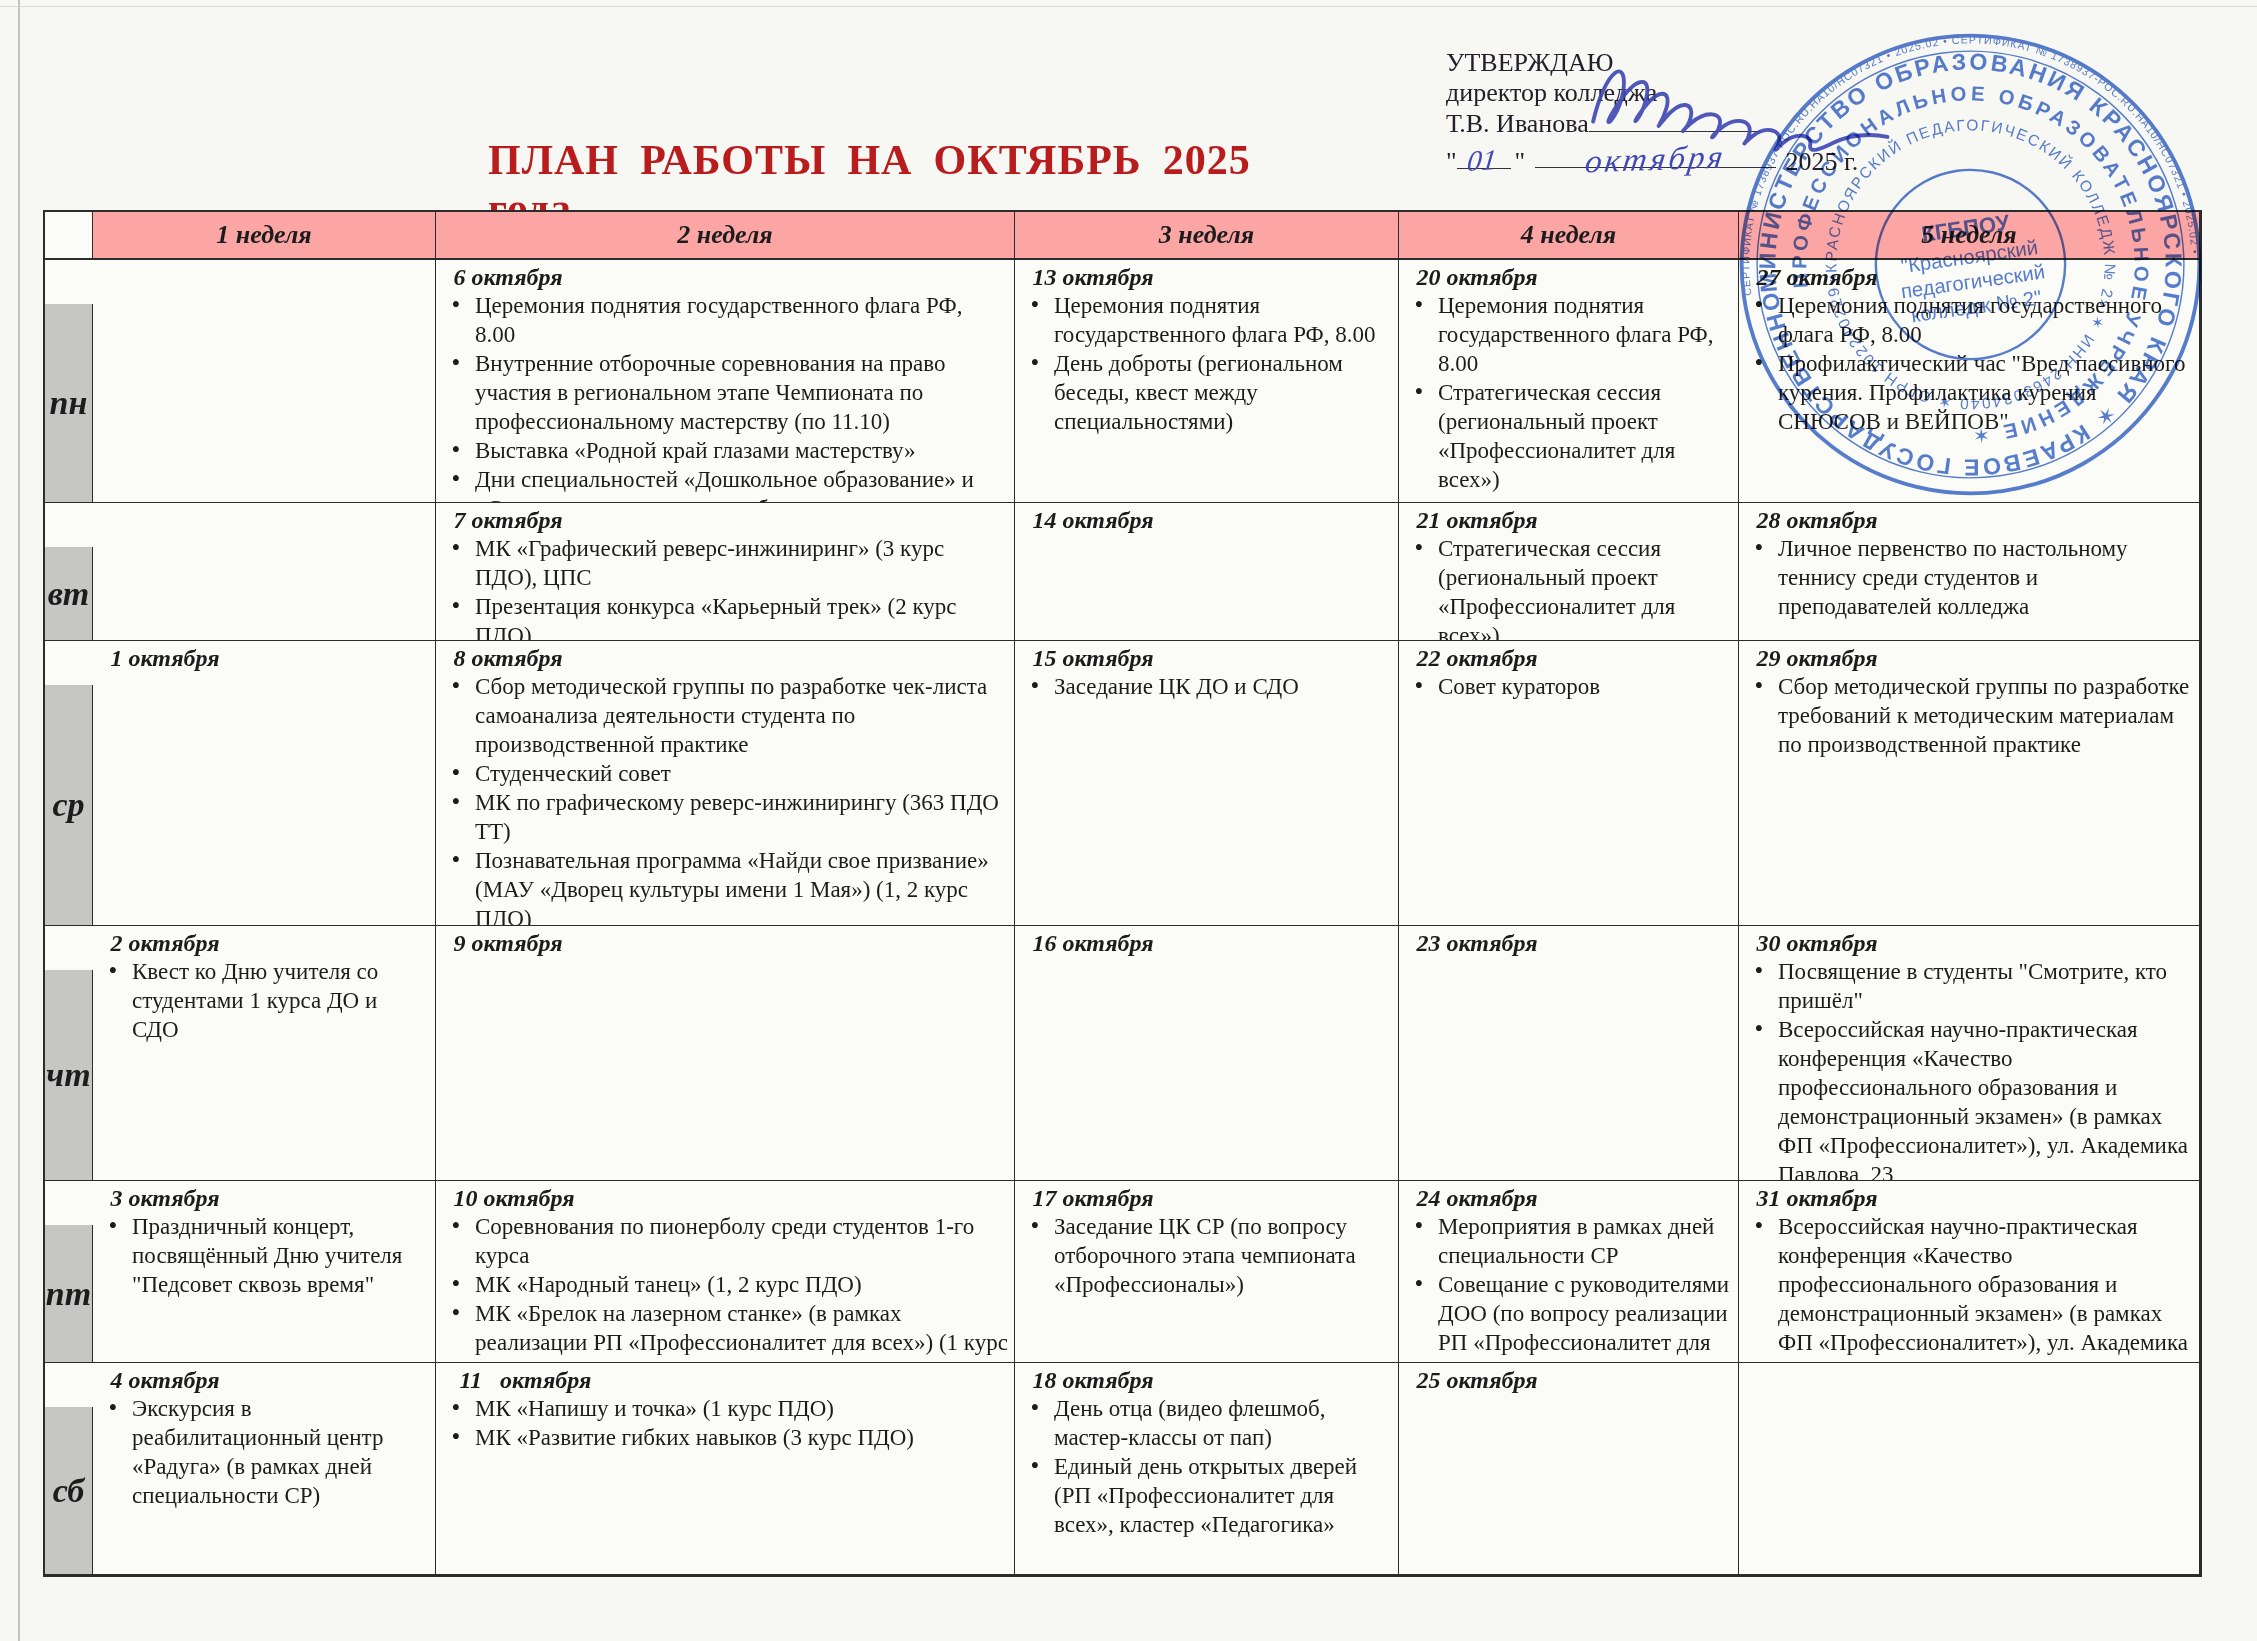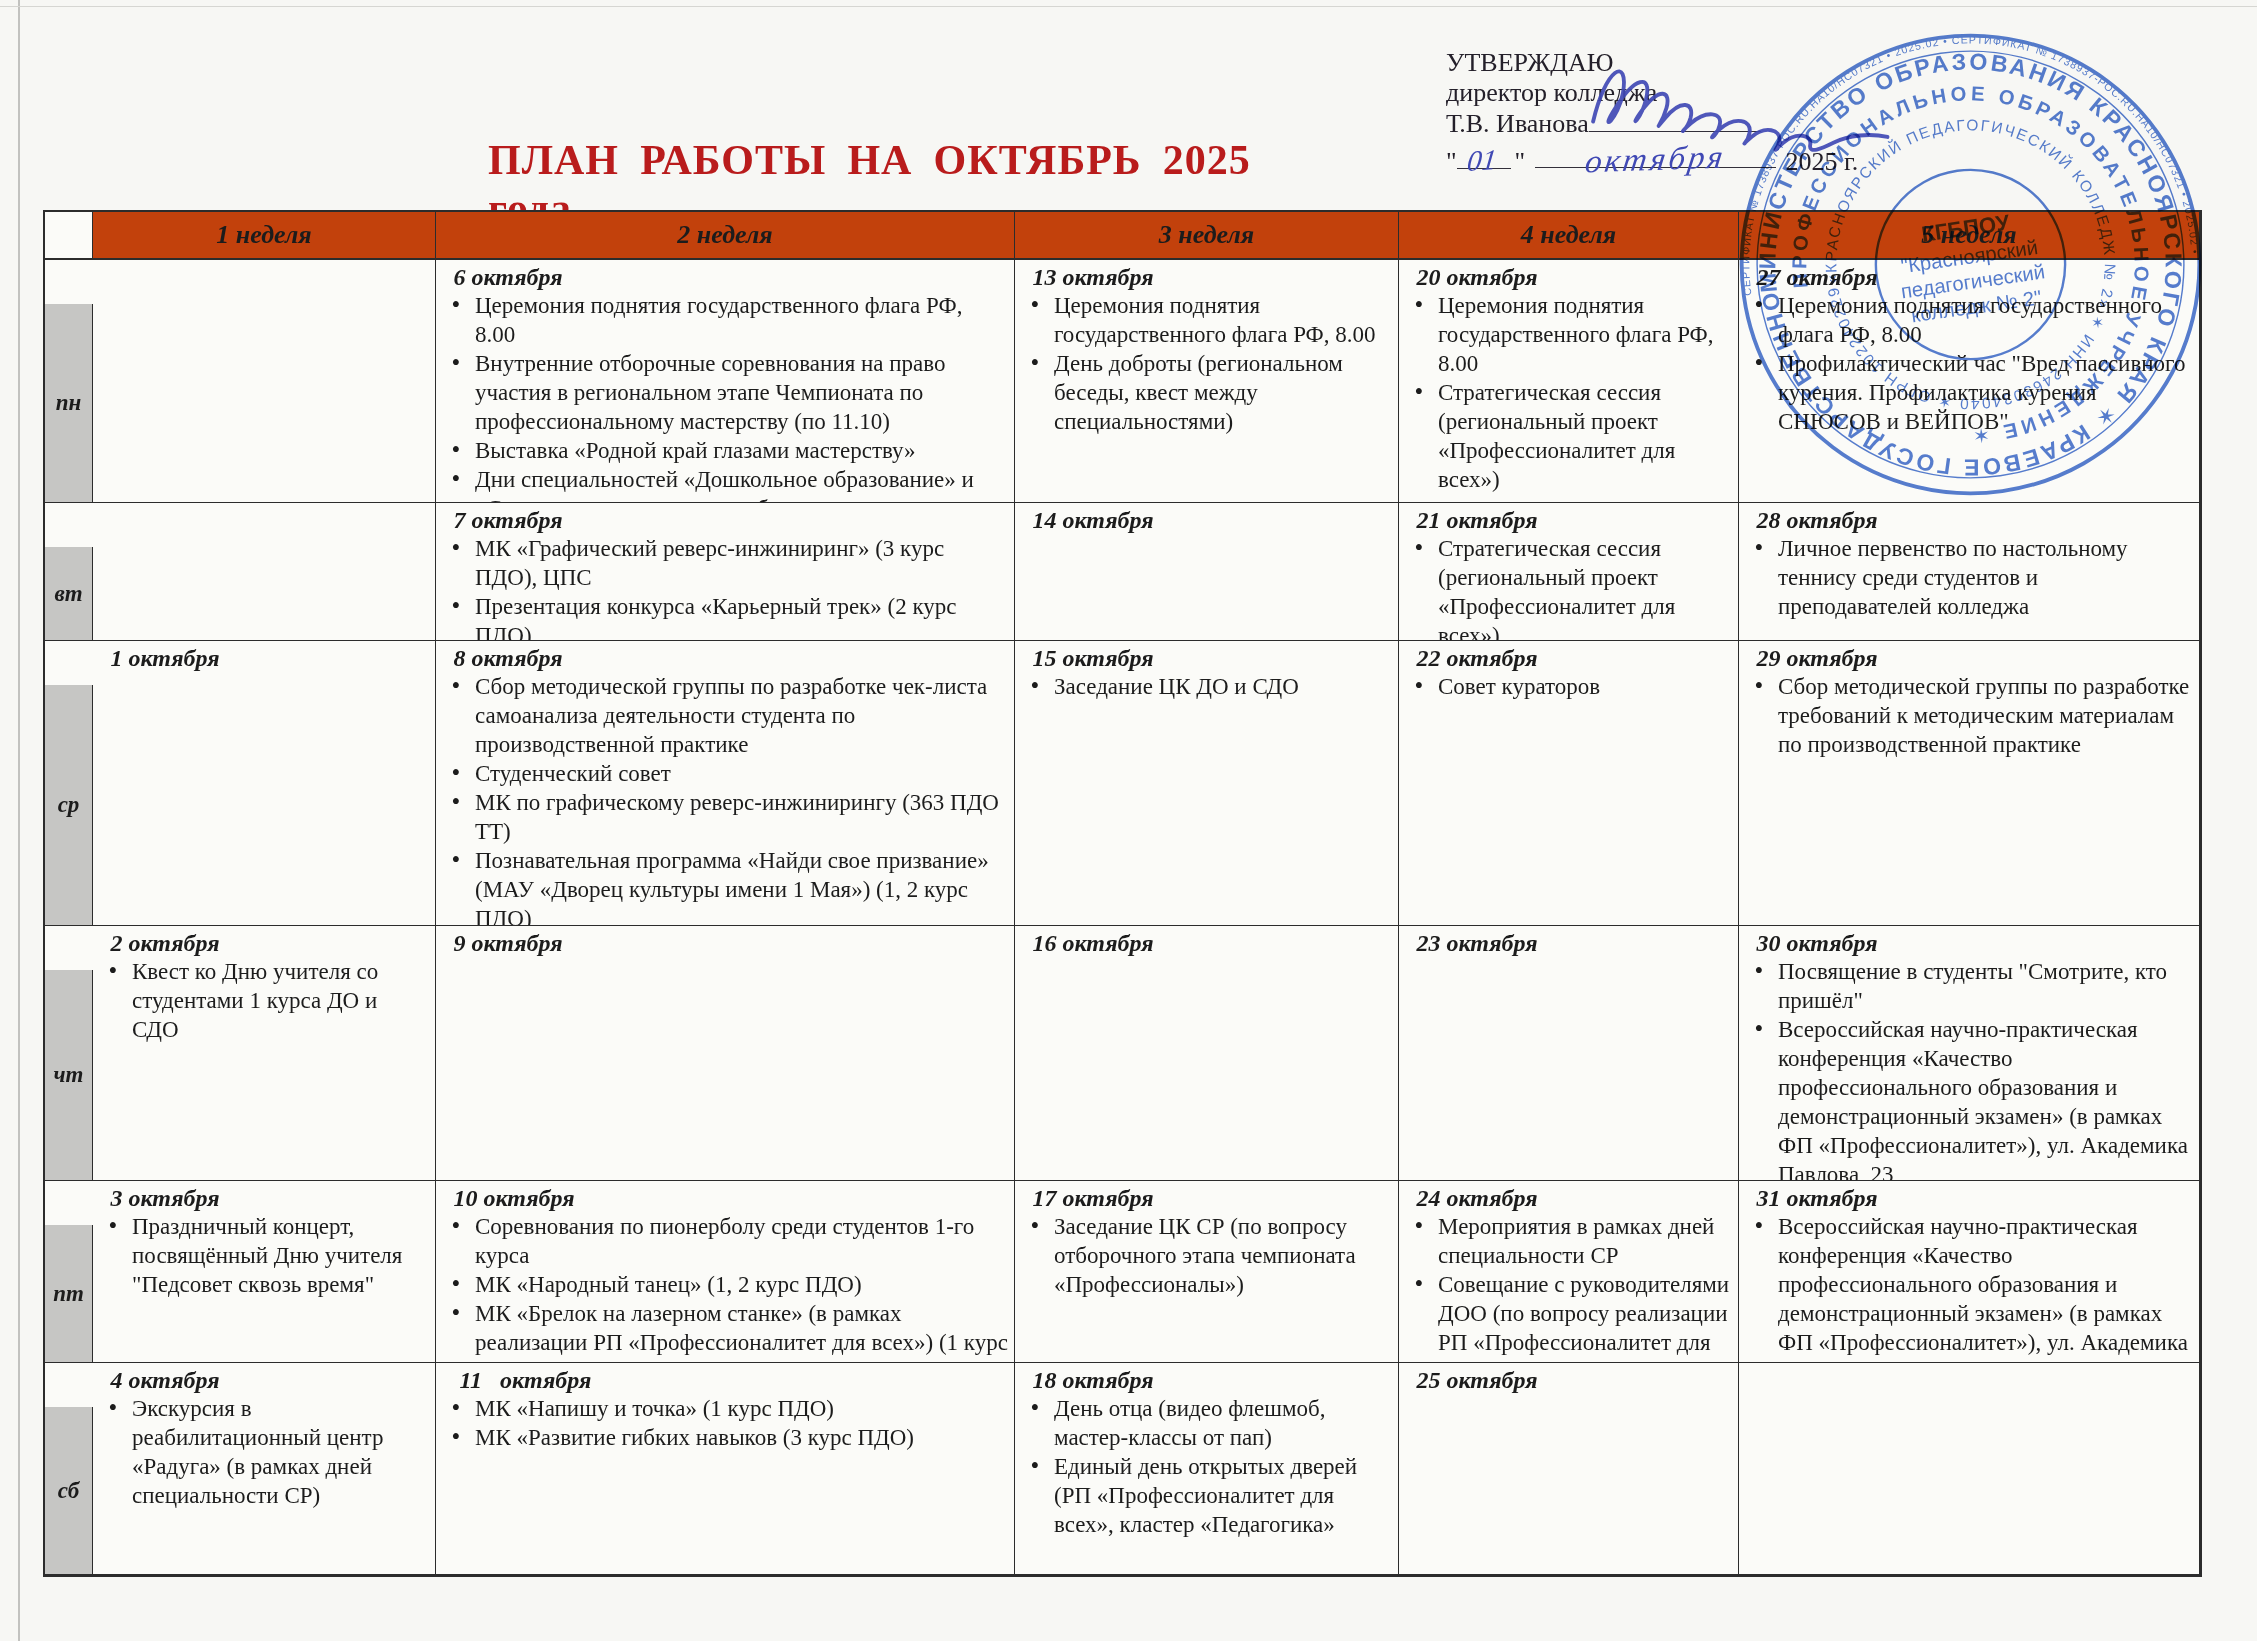--- a/index.html
+++ b/index.html
@@ -52,30 +52,30 @@
     border:2.9px solid #2c2c2c;
     background:#fbfbf8;
     z-index:2;
   }
   .plan-table > div{
     border-right:1.9px solid #2c2c2c;
     border-bottom:1.9px solid #2c2c2c;
     box-sizing:border-box;overflow:hidden;
   }
   .hdr{
-    background:#c2410c;
+    background:#fca5a5;
     display:flex;align-items:center;justify-content:center;
     font-size:26px;font-weight:bold;font-style:italic;
     border-bottom-width:2.9px !important;
   }
   .corner{background:#fbfbf8;}
   .day-cell{
     background:#c6c6c4;
     display:flex;align-items:center;justify-content:center;
-    font-size:23px;font-weight:bold;font-style:italic;margin-top:44px;
+    font-size:34px;font-weight:bold;font-style:italic;margin-top:44px;
   }
   .cell{padding:2.9px 5.8px 1.9px 0;}
   .cell .date{
     font-size:24px;line-height:28px;font-weight:bold;font-style:italic;
     padding-left:17.4px;white-space:pre-wrap;
   }
   .cell ul{margin:0;padding:0;list-style:none;}
   .cell li{
     position:relative;padding-left:39px;
     font-size:23px;line-height:29px;

